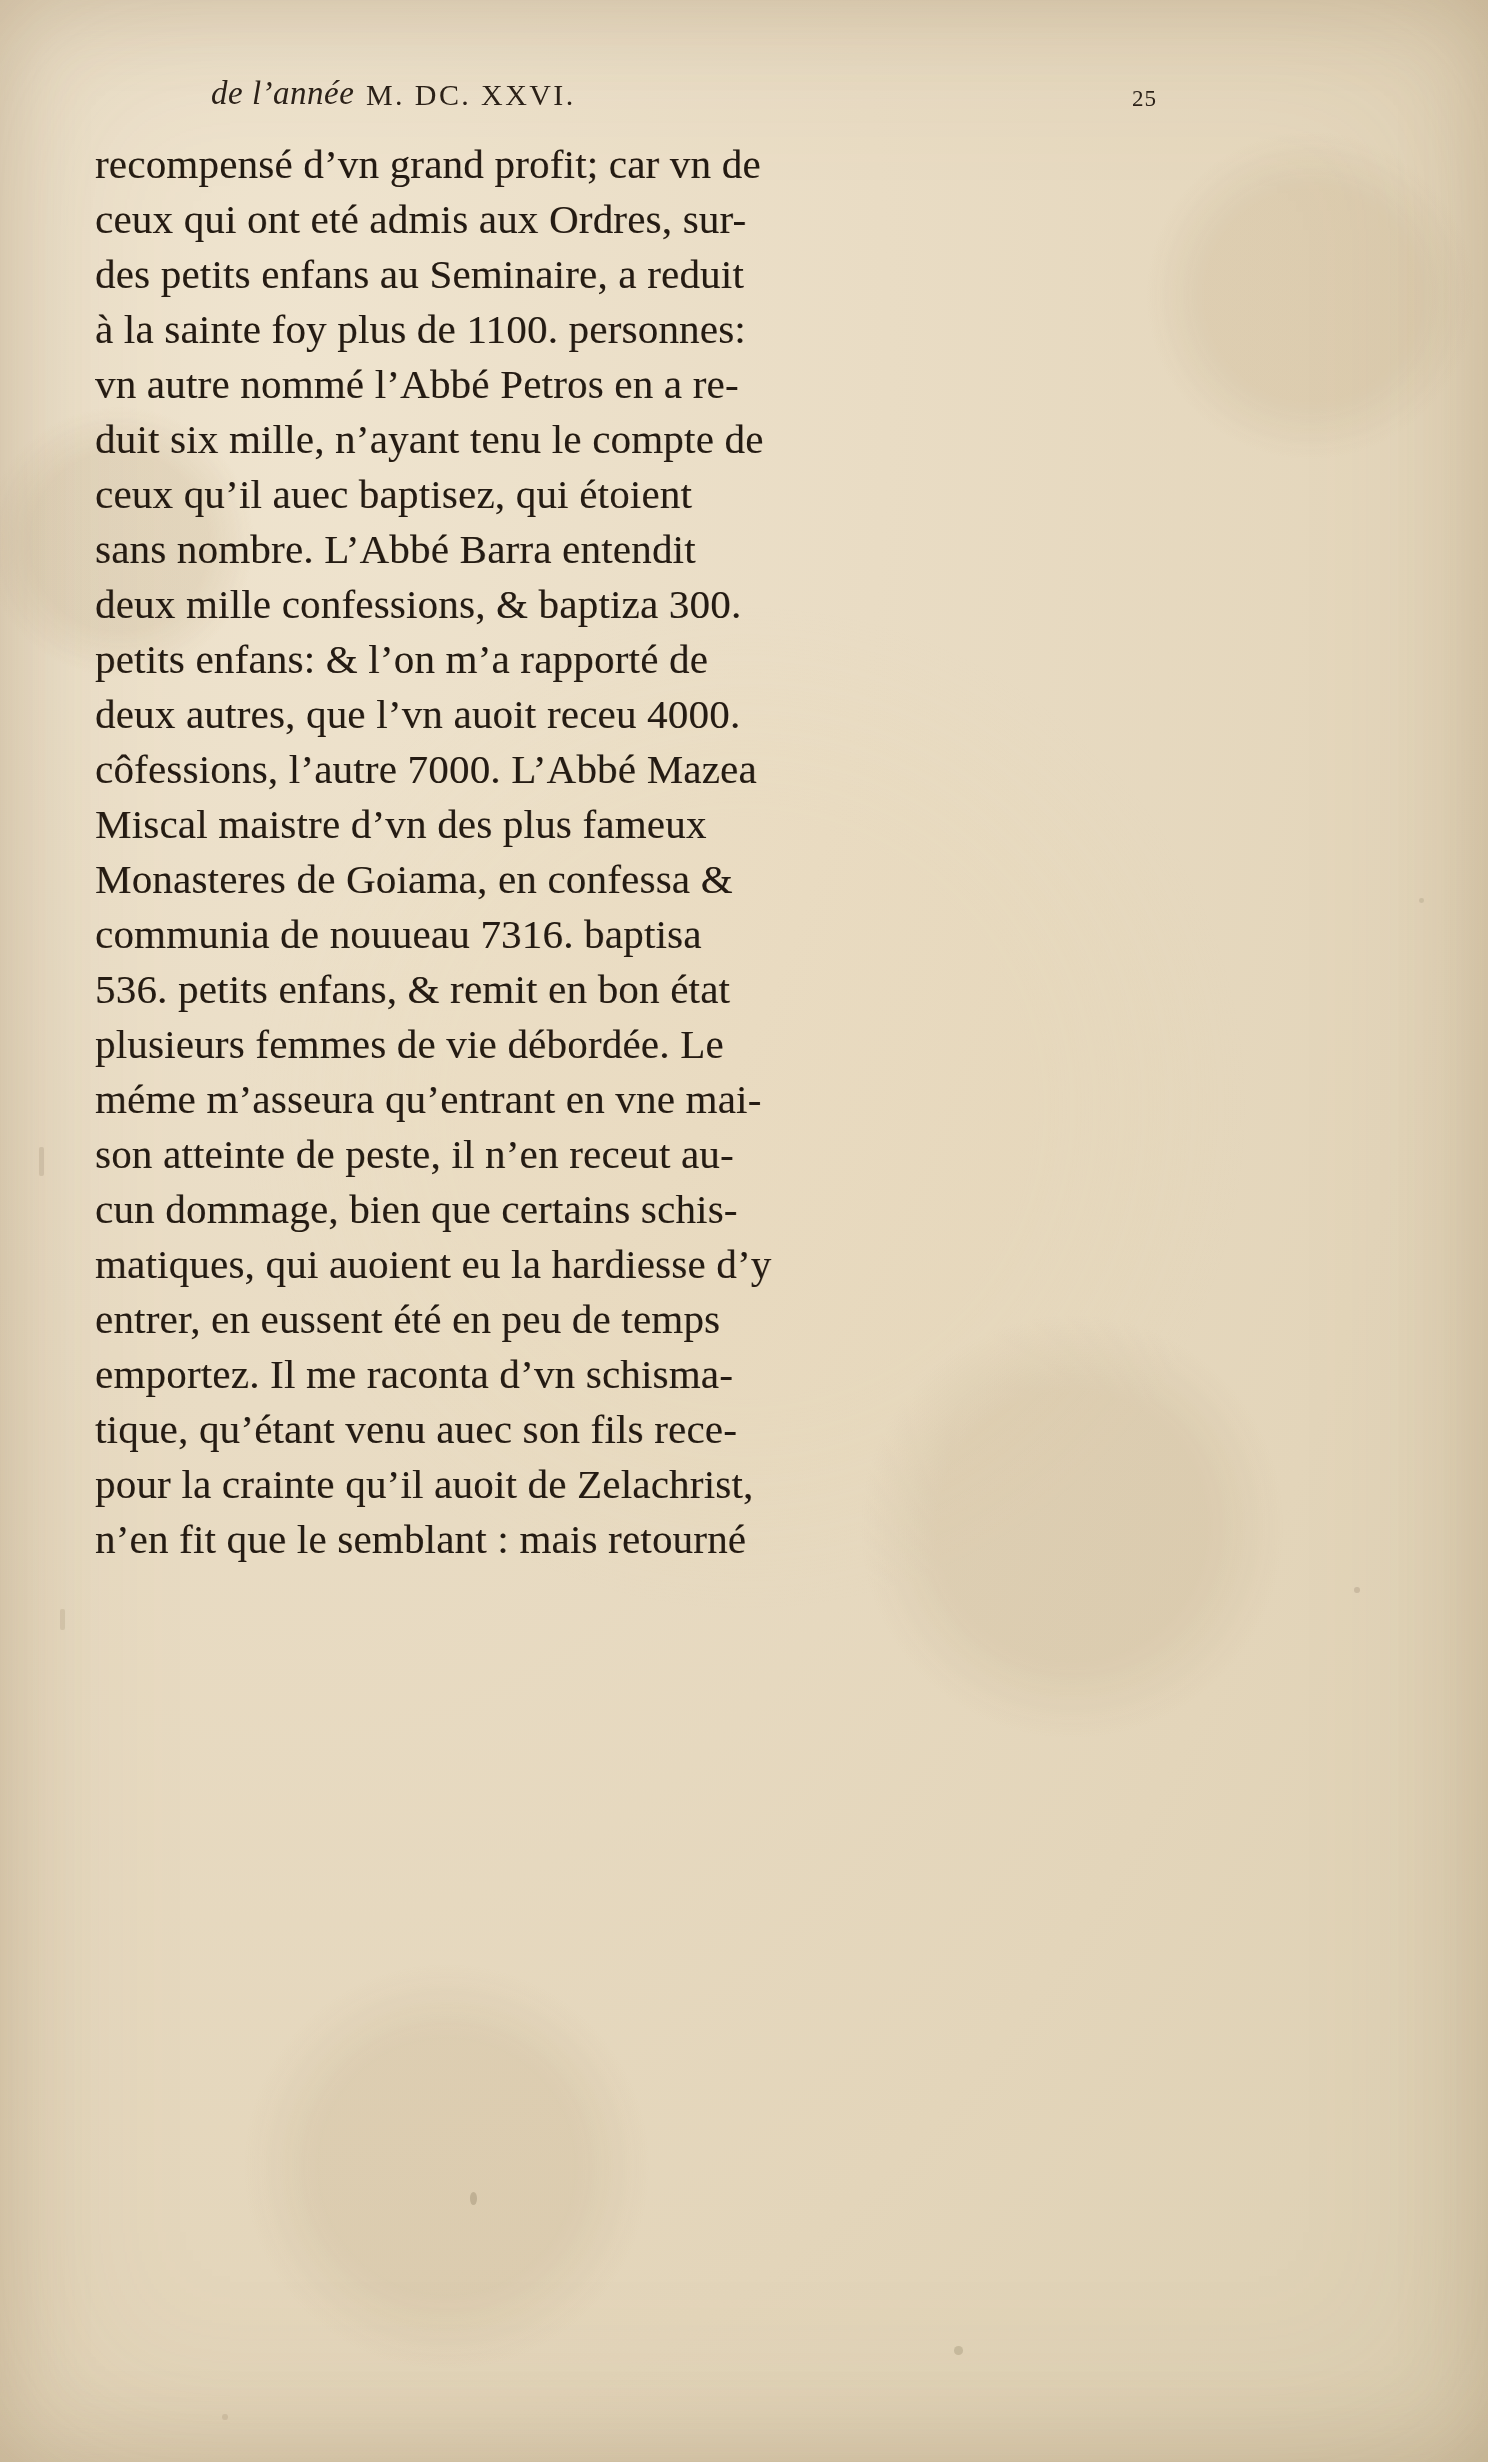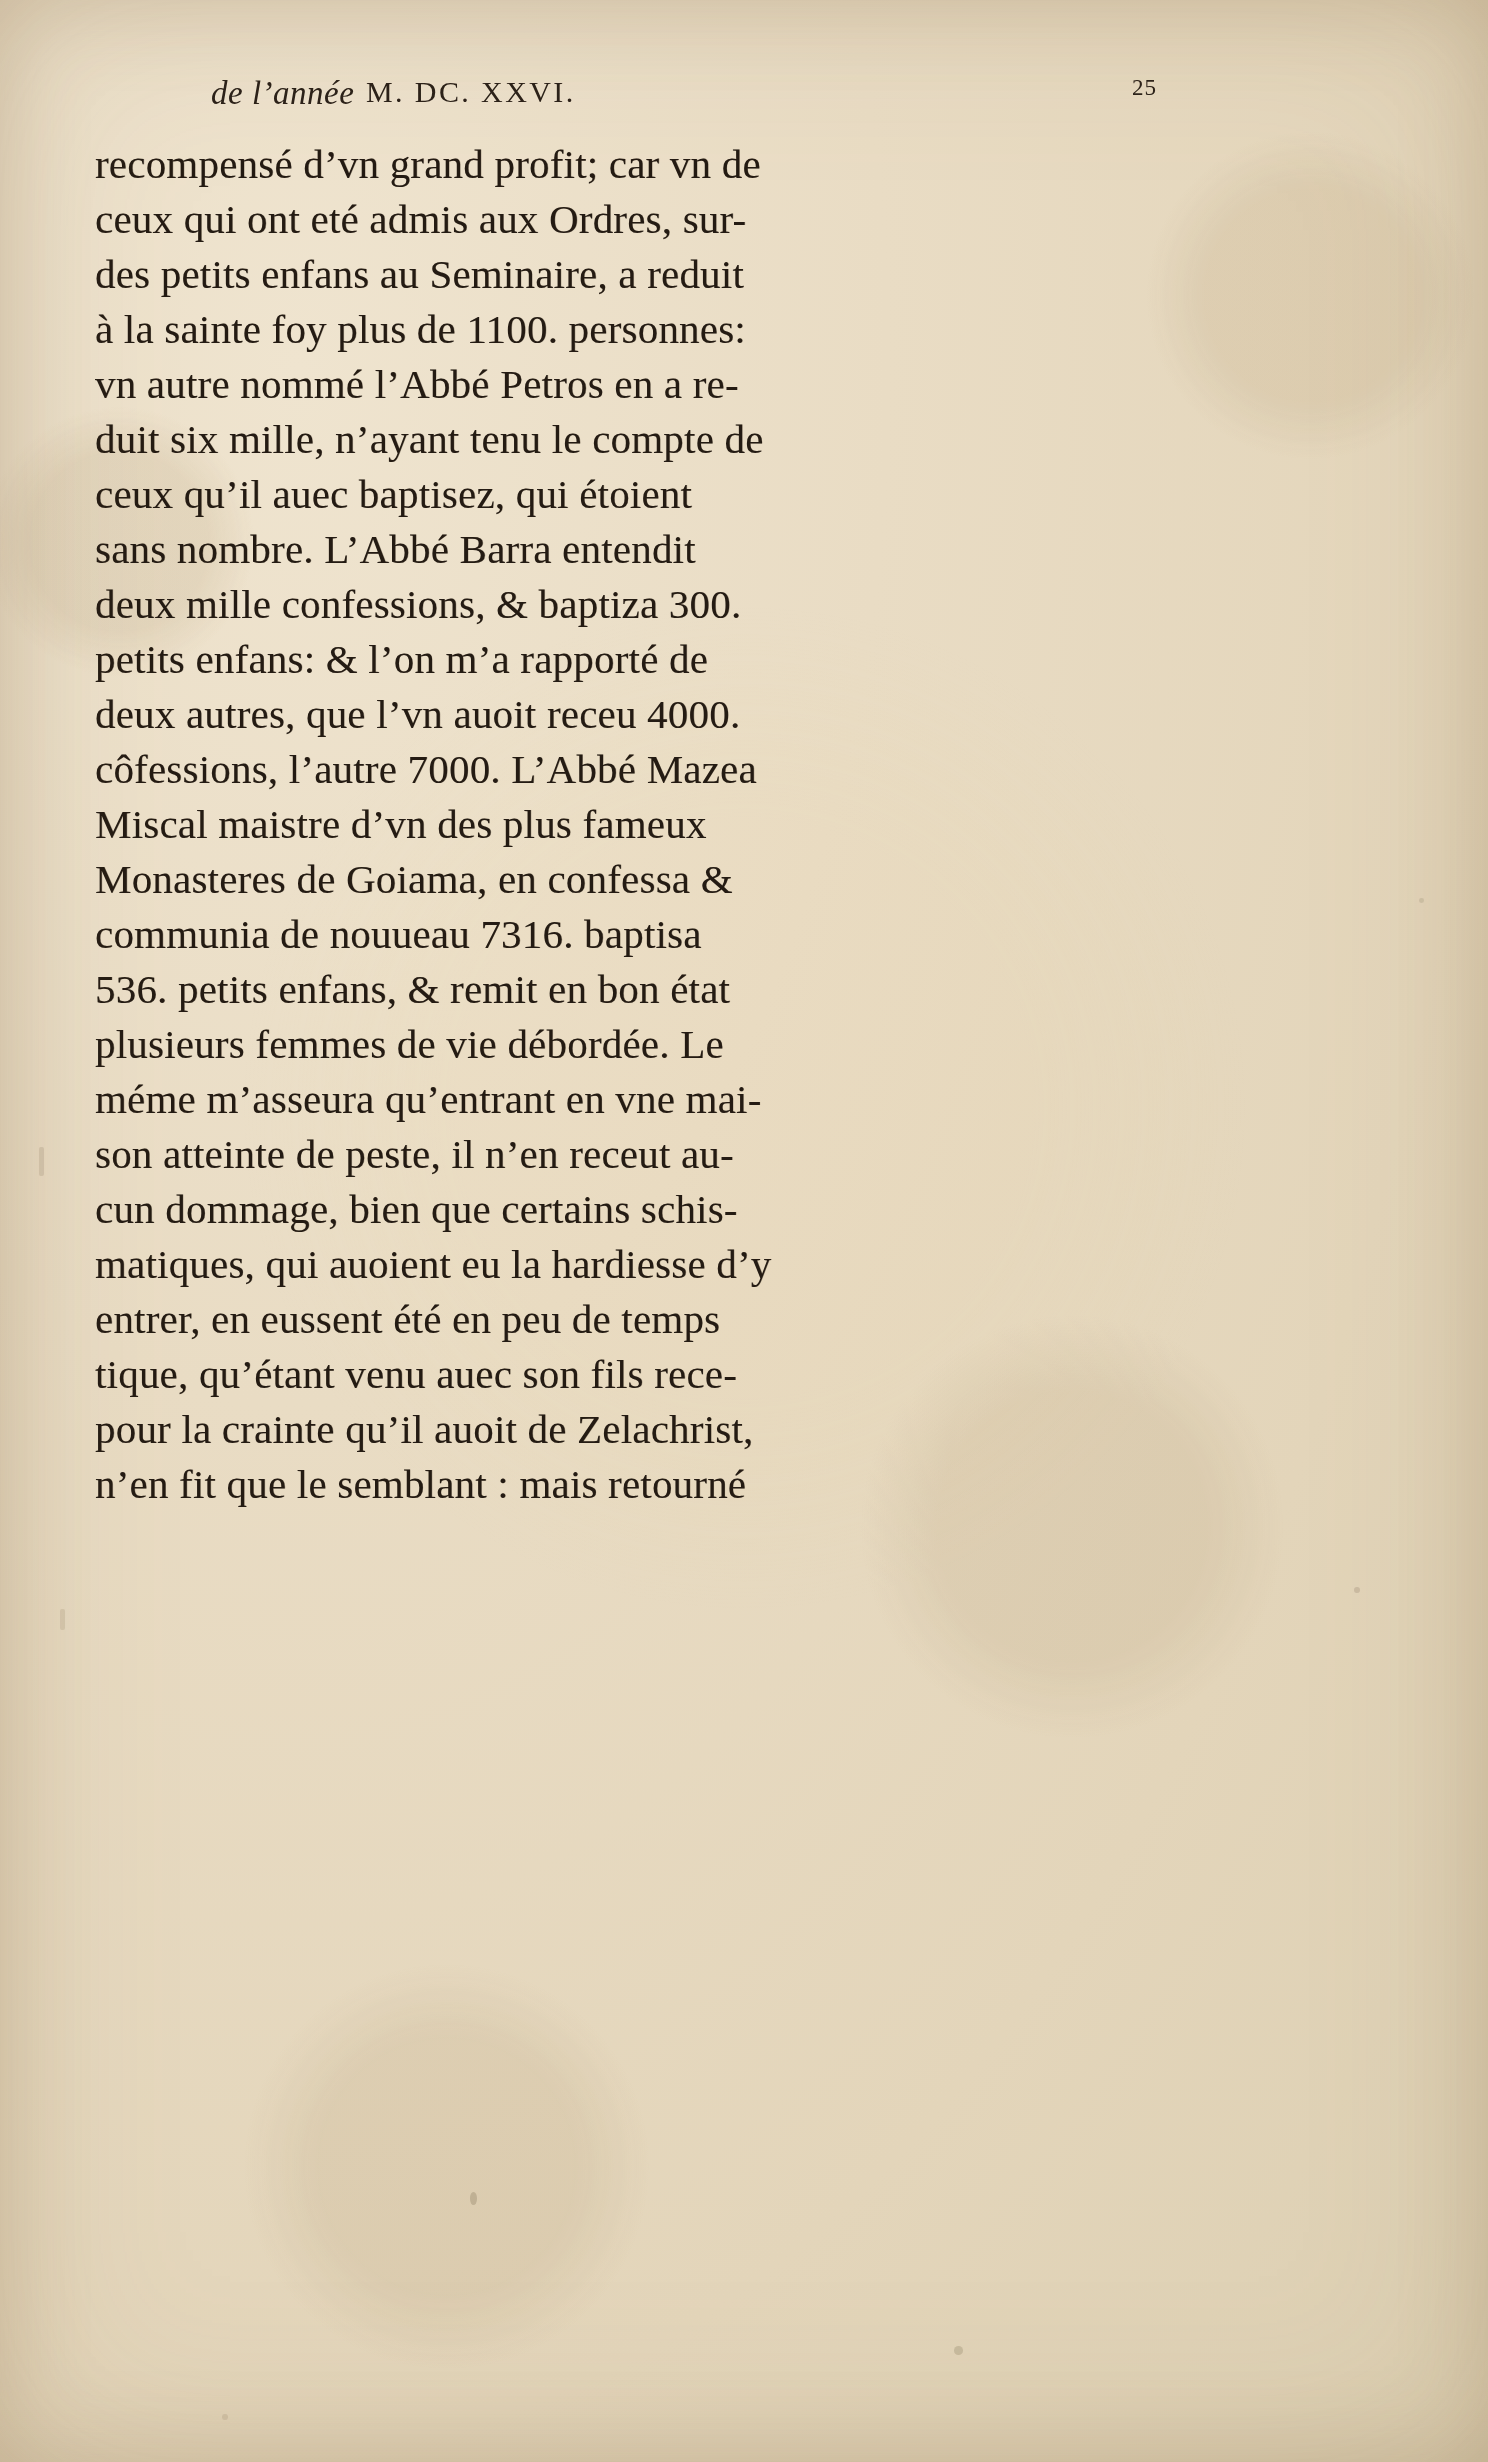--- a/index.html
+++ b/index.html
@@ -47,21 +47,21 @@
 
   
   #textblock {
     position: absolute;
     left: 95px;
     top: 75px;
     width: 1120px;
   }
   .header-line {
     display: flex;
-    align-items: flex-start;
+    align-items: flex-end;
     justify-content: flex-start;
     margin: 0 0 25px 0;
     padding-left: 116px;
     color: #2b2118;
   }
   .hdr-ital {
     font-style: italic;
     font-size: 33px;
     letter-spacing: 0.5px;
     color: #2a2018;
@@ -118,20 +118,21 @@
     <div class="body-line">Miscal maistre d’vn des plus fameux</div>
     <div class="body-line">Monasteres de Goiama, en confessa &amp;</div>
     <div class="body-line">communia de nouueau 7316. baptisa</div>
     <div class="body-line">536. petits enfans, &amp; remit en bon état</div>
     <div class="body-line">plusieurs femmes de vie débordée. Le</div>
     <div class="body-line">méme m’asseura qu’entrant en vne mai-</div>
     <div class="body-line">son atteinte de peste, il n’en receut au-</div>
     <div class="body-line">cun dommage, bien que certains schis-</div>
     <div class="body-line">matiques, qui auoient eu la hardiesse d’y</div>
     <div class="body-line">entrer, en eussent été en peu de temps</div>
+    <div class="body-line">emportez. Il me raconta d’vn schisma-</div>
     <div class="body-line">tique, qu’étant venu auec son fils rece-</div>
     <div class="body-line">pour la crainte qu’il auoit de Zelachrist,</div>
     <div class="body-line">n’en fit que le semblant : mais retourné</div>
 
   </div>
 
   <div class="speck" style="left:470px; top:2192px; width:6.8px; height:12.6px; opacity:.5;"></div>
   <div class="speck" style="left:954px; top:2346px; width:8.7px; height:8.7px; opacity:.45;"></div>
   <div class="speck" style="left:1354px; top:1587px; width:5.8px; height:5.8px; opacity:.4;"></div>
   <div class="speck" style="left:39px; top:1147px; width:4.8px; height:29px; opacity:.35; border-radius:1.9px;"></div>

